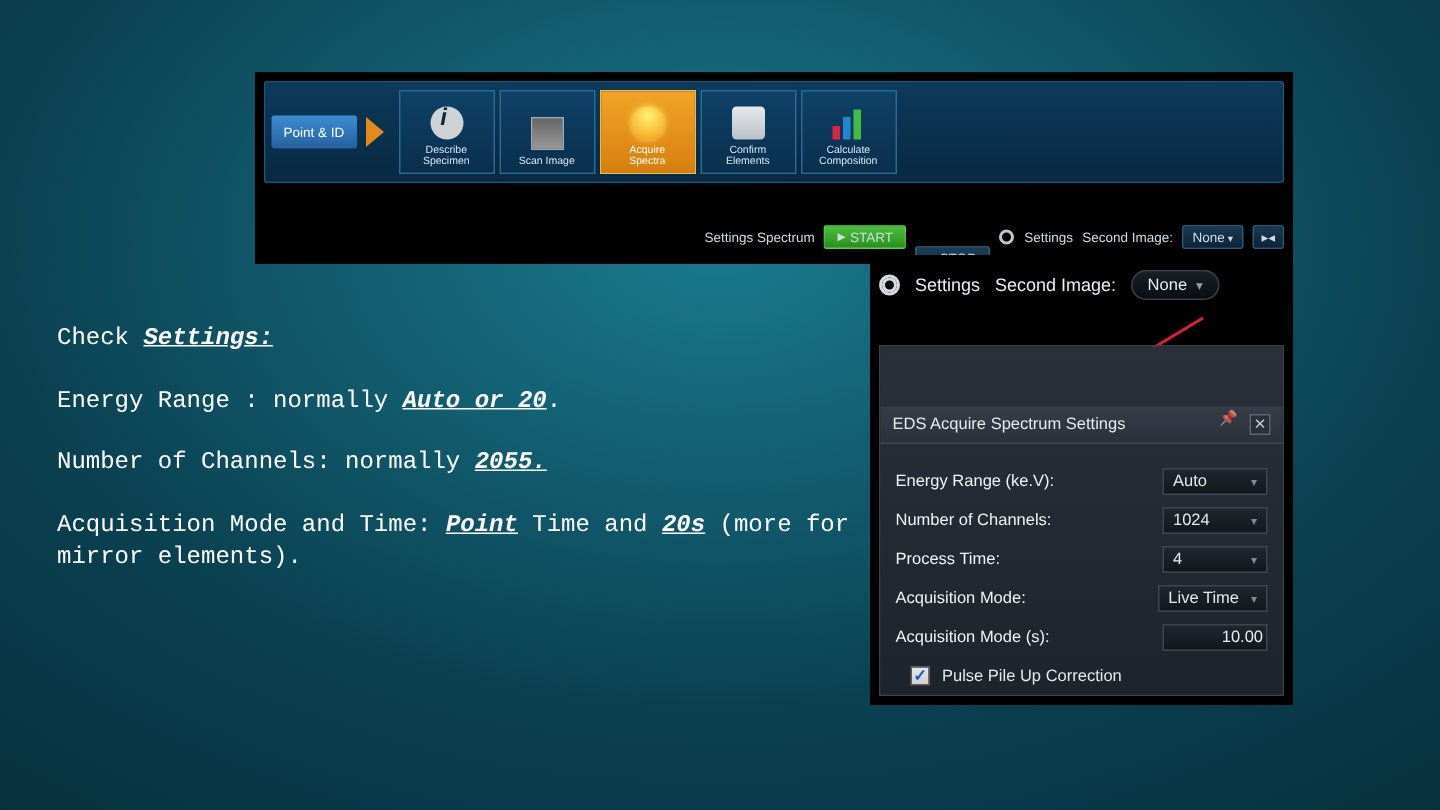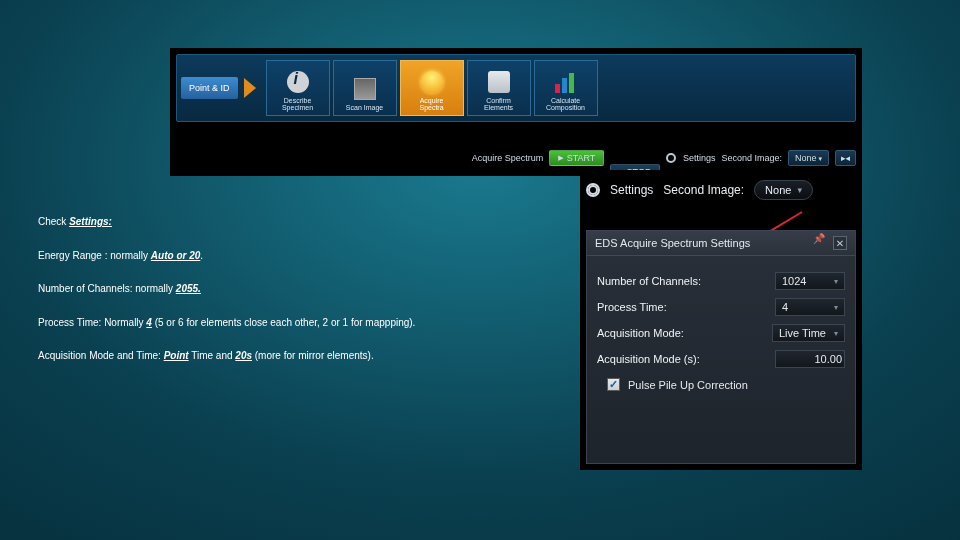--- a/index.html
+++ b/index.html
@@ -105,20 +105,21 @@
     background:linear-gradient(#2a3039,#1e242c);
     border:1px solid #3a4450;
     font-size:11px;
     color:#e5e9ec;
   }
   .panel-title{
     background:linear-gradient(#363d48,#2a313b);
     padding:5px 8px; font-size:11px;
     display:flex; align-items:center; justify-content:space-between;
     border-bottom:1px solid #3f4a56;
+    margin-top:40px;
   }
   .panel-title .tbtns{ display:flex; gap:6px; }
   .pin-ico{ width:12px;height:12px; position:relative;}
   .pin-ico::before{content:"📌"; font-size:10px; position:absolute; top:-3px; left:-2px; filter:grayscale(0.4);}
   .close-ico{ width:14px;height:14px; border:1px solid #5a6672; display:flex;align-items:center;justify-content:center; font-size:10px; color:#c3cbd2; background:#2a3039;}
   .panel-body{ padding:8px 10px 6px 10px;}
   .prow{ display:flex; justify-content:space-between; align-items:center; margin:8px 0;}
   .prow .plabel{ color:#f0f3f5; }
   .pval-sel{
     min-width:70px; text-align:left;
@@ -135,21 +136,21 @@
     font-size:11px;
   }
   .pchk{ display:flex; align-items:center; gap:8px; margin-top:10px; margin-left:10px;}
   .chkbox{ width:13px;height:13px;background:linear-gradient(#e8e8e8,#cfcfcf); border:1px solid #5a5a5a; display:flex; align-items:center; justify-content:center; color:#1060c0; font-size:11px; font-weight:bold;}
 
   
   .inst {
     position:absolute; top:215px; left:38px; width:540px;
     color:#fff; font-size:14px; line-height:1.35;
   }
-  .inst p{ margin:0 0 20px 0; font-family: Liberation Sans, sans-serif; font-size:10px;}
+  .inst p{ margin:0 0 20px 0; font-family: Liberation Mono, monospace; font-size:16px;}
   .u{ text-decoration:underline;}
   .bi{ font-weight:bold; font-style:italic;}
 </style>
 </head>
 <body>
 
 <div class="workflow-strip">
   <div class="workflow-inner">
     <div class="pt-tag">Point &amp; ID</div>
     <div class="pt-arrow"></div>
@@ -177,21 +178,21 @@
       <div class="ico ico-chart">
           <span></span>
           <span></span>
           <span></span>
         </div>
       <div>Calculate</div>
       <div>Composition</div>
     </div>
   </div>
   <div class="sub-toolbar">
-    <span class="lbl">Acquire Spectrum</span>
+    <span class="lbl">Settings Spectrum</span>
     <span class="btn btn-start">START</span>
     <span class="btn btn-stop">STOP</span>
     <span class="mini-gear"></span>
     <span>Settings</span>
     <span>Second Image:</span>
     <span class="mini-sel">None</span>
     <span class="mini-btn">▸◂</span>
   </div>
 </div>
 
@@ -209,20 +210,24 @@
   <div class="panel">
     <div class="panel-title">
       <span>EDS Acquire Spectrum Settings</span>
       <span class="tbtns">
         <span class="pin-ico"></span>
         <span class="close-ico">✕</span>
       </span>
     </div>
     <div class="panel-body">
       <div class="prow">
+        <span class="plabel">Energy Range (ke.V):</span>
+        <span class="pval-sel">Auto</span>
+      </div>
+      <div class="prow">
         <span class="plabel">Number of Channels:</span>
         <span class="pval-sel">1024</span>
       </div>
       <div class="prow">
         <span class="plabel">Process Time:</span>
         <span class="pval-sel">4</span>
       </div>
       <div class="prow">
         <span class="plabel">Acquisition Mode:</span>
         <span class="pval-sel">Live Time</span>
@@ -243,18 +248,15 @@
   <p>
     <span>Check </span><span class="u bi">Settings:</span>
   </p>
   <p>
     <span>Energy Range : normally </span><span class="u bi">Auto or 20</span><span>.</span>
   </p>
   <p>
     <span>Number of Channels: normally </span><span class="u bi">2055.</span>
   </p>
   <p>
-    <span>Process Time: Normally </span><span class="u bi">4</span><span> (5 or 6 for elements close each other, 2 or 1 for mappping).</span>
-  </p>
-  <p>
     <span>Acquisition Mode and Time: </span><span class="u bi">Point</span><span> Time and </span><span class="u bi">20s</span><span> (more for mirror elements).</span>
   </p>
 </div>
 
 </body></html>

